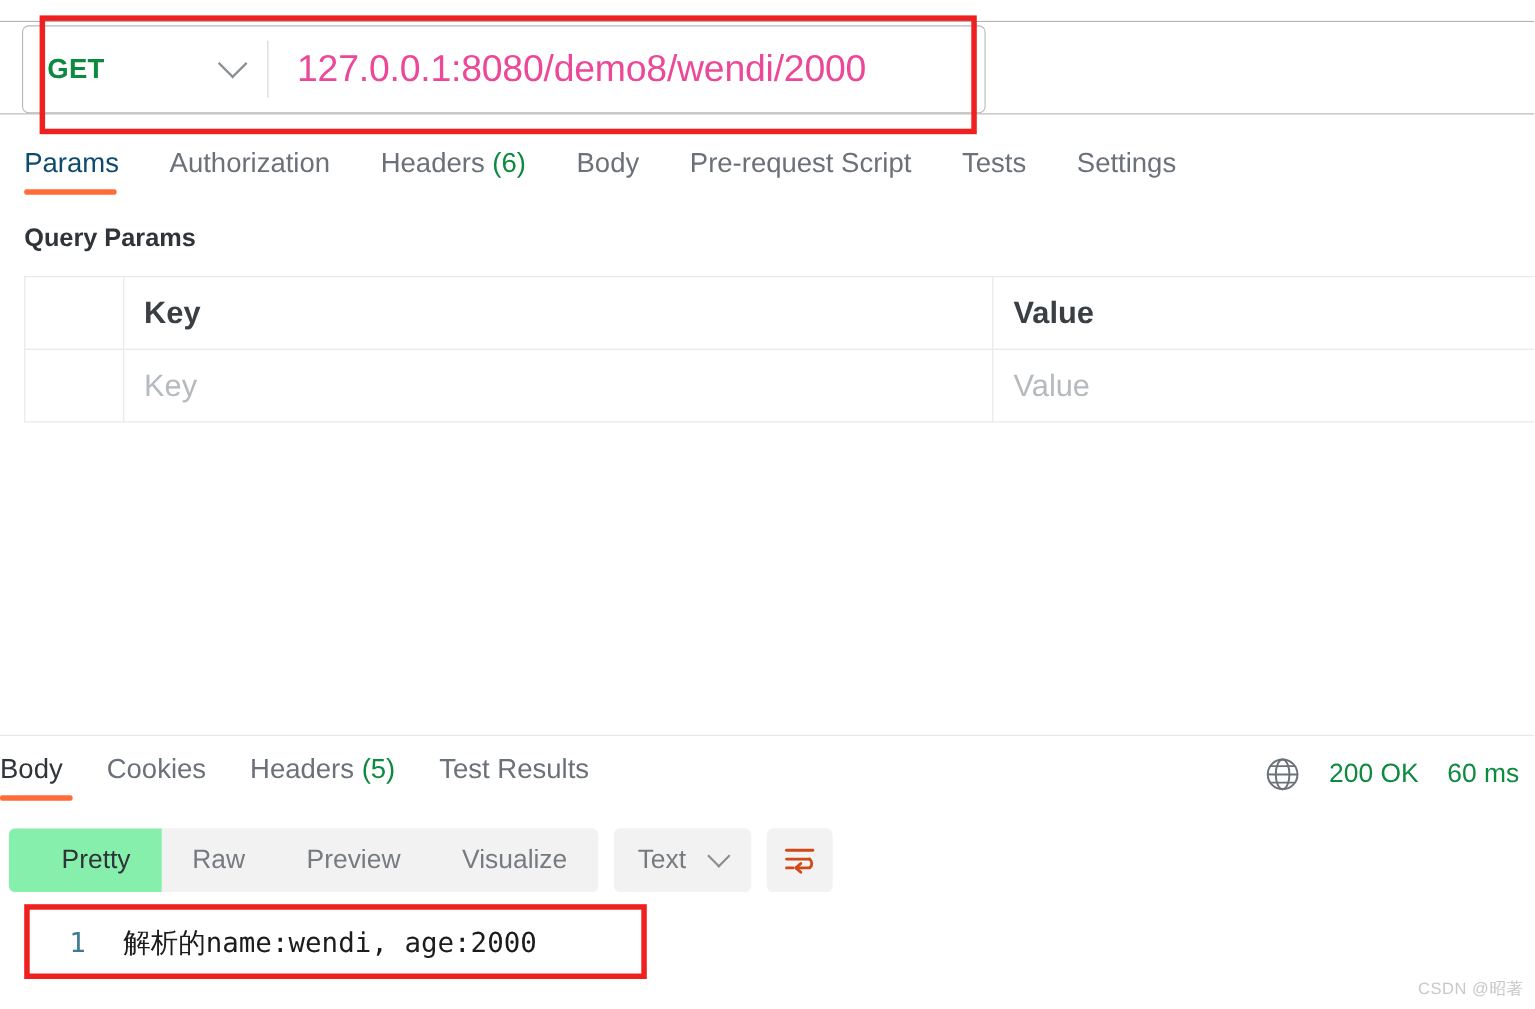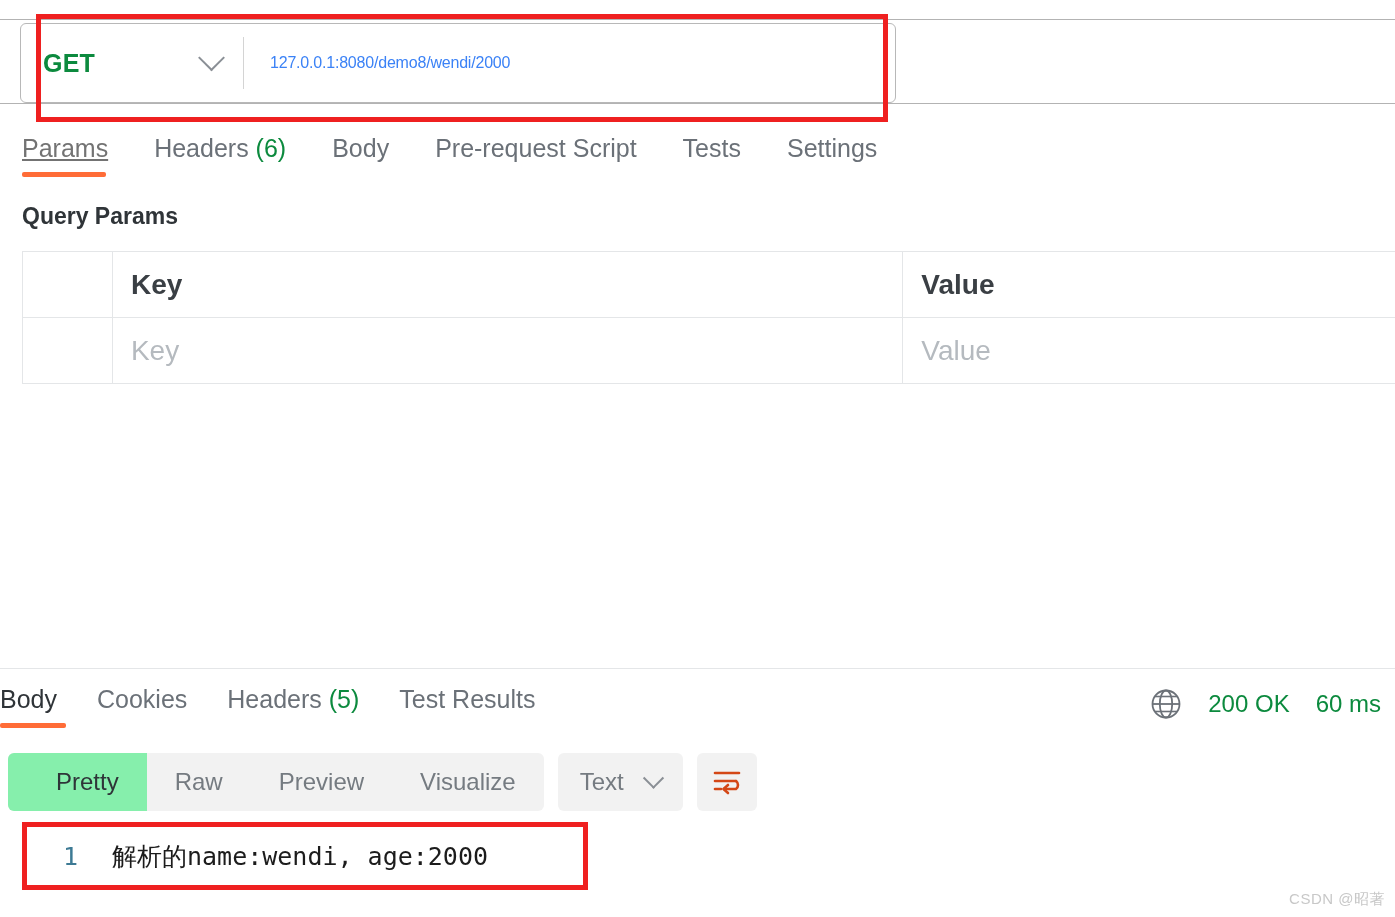--- a/index.html
+++ b/index.html
@@ -64,22 +64,22 @@
     transform: rotate(45deg) translate(-4px, -4px);
   }
   #method-divider {
     width: 1px;
     height: 52px;
     background: #d4d4d4;
   }
   #url-value {
     flex: 1;
     padding-left: 26px;
-    font-size: 16px;
-    color: #3b82f6;
+    font-size: 34px;
+    color: #ec4899;
     letter-spacing: -0.2px;
   }
 
   
   .annot-box {
     position: absolute;
     border: 5px solid #ef2020;
     box-sizing: border-box;
     pointer-events: none;
   }
@@ -108,21 +108,21 @@
   .req-tab {
     font-size: 25px;
     color: #6b7178;
     padding: 0 0 14px 0;
     margin-right: 46px;
     position: relative;
     cursor: pointer;
     white-space: nowrap;
   }
   .req-tab:last-child { margin-right: 0; }
-  .req-tab.active { color: #737373; text-decoration: underline; }
+  .req-tab.active { color: #0c4a6e; }
   .req-tab.active::after {
     content: "";
     position: absolute;
     left: 0;
     bottom: 0;
     width: 84px;
     height: 5px;
     background: #ff6c37;
     border-radius: 2px;
   }
@@ -320,20 +320,23 @@
   </div>
   <div id="method-divider"></div>
   <div id="url-value">127.0.0.1:8080/demo8/wendi/2000</div>
 </div>
 
 <div class="annot-box" id="annot-url"></div>
 
 <div id="request-tabs">
   <div class="req-tab active">
     <span>Params</span>
+  </div>
+  <div class="req-tab">
+    <span>Authorization</span>
   </div>
   <div class="req-tab">
     <span>Headers</span>
     <span class="badge-count">(6)</span>
   </div>
   <div class="req-tab">
     <span>Body</span>
   </div>
   <div class="req-tab">
     <span>Pre-request Script</span>

